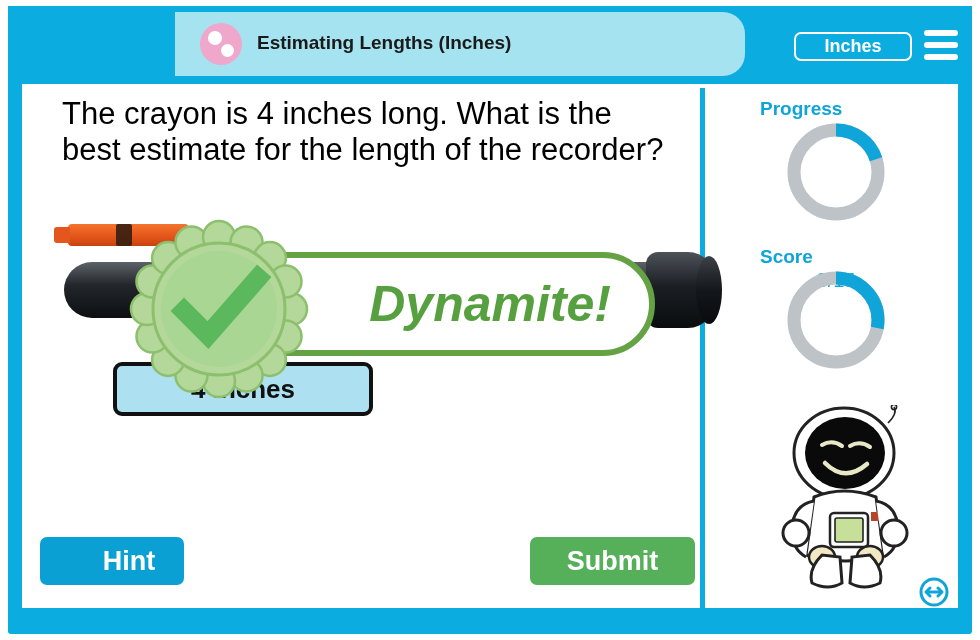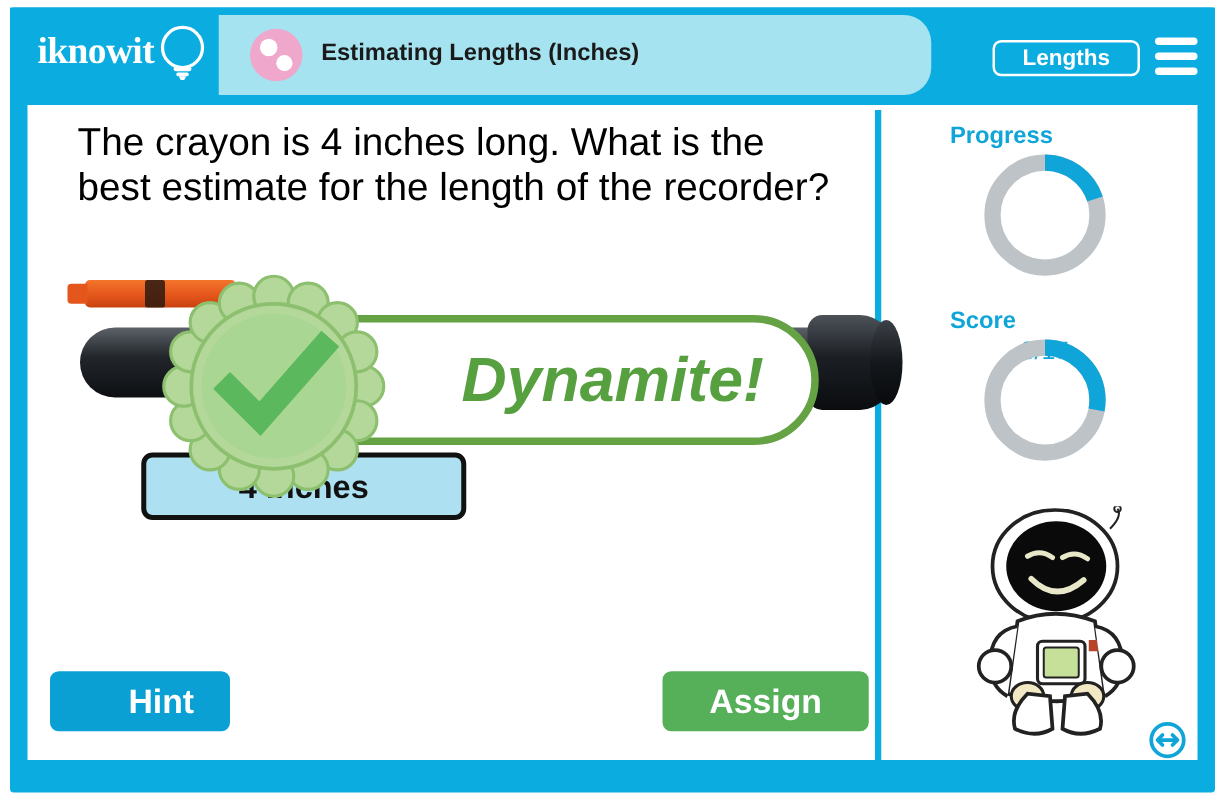--- a/index.html
+++ b/index.html
@@ -331,39 +331,30 @@
 </style>
 </head>
 <body>
 
 <div id="app">
 
   <div class="frame"></div>
 
   <div class="header">
 
-    <div class="logo">
-      <div class="logo-text">iknowit</div>
-      <svg class="logo-bulb" viewBox="0 0 48 48">
-        <circle cx="24" cy="20" r="16" fill="none" stroke="#ffffff" stroke-width="2.6"></circle>
-        <rect x="17" y="35" width="14" height="4" rx="1.6" fill="#ffffff"></rect>
-        <rect x="19" y="40" width="10" height="3" rx="1.4" fill="#ffffff"></rect>
-        <path d="M21 43 h6 l-1.6 3 h-2.8 z" fill="#ffffff"></path>
-      </svg>
-    </div>
 
     <div class="title-band">
       <div class="title-dot-icon">
         <i class="d1"></i>
           <i class="d2"></i>
       </div>
       <div class="title-text">Estimating Lengths (Inches)</div>
     </div>
 
-    <div class="assign-btn">Lengths</div>
+    <div class="assign-btn">Inches</div>
 
     <div class="menu-btn">
       <span></span>
         <span></span>
         <span></span>
     </div>
   </div>
 
   <div class="card"></div>
   <div class="divider"></div>
@@ -400,21 +391,21 @@
         <circle cx="120.55" cy="26.48" r="16"></circle>
         <circle cx="143.91" cy="42.09" r="16"></circle>
         <circle cx="159.52" cy="65.45" r="16"></circle>
       </g>
     <circle cx="93" cy="93" r="66" fill="#b4d89a" stroke="#8cbf6e" stroke-width="3"></circle>
     <circle cx="93" cy="93" r="58" fill="#a9d692"></circle>
     <path d="M58 95 L82 119 L132 62" fill="none" stroke="#5cb85c" stroke-width="19" stroke-linecap="square" stroke-linejoin="miter"></path>
   </svg>
 
   <div class="btn" id="hint-button">Hint</div>
-  <div class="btn" id="submit-button">Assign</div>
+  <div class="btn" id="submit-button">Submit</div>
 
   <div class="gauge-label" id="progress-label">Progress</div>
   <div class="gauge" id="progress-gauge">
     <svg viewBox="0 0 104 104">
       <circle cx="52" cy="52" r="42" fill="none" stroke="#bdc3c7" stroke-width="13"></circle>
       <circle id="progress-arc" cx="52" cy="52" r="42" fill="none" stroke="#0fa5d8" stroke-width="13" transform="rotate(-90 52 52)" stroke-dasharray="263.89378290154264" stroke-dashoffset="211.11502632123413"></circle>
     </svg>
     <div class="gauge-value">3/15</div>
   </div>
 

